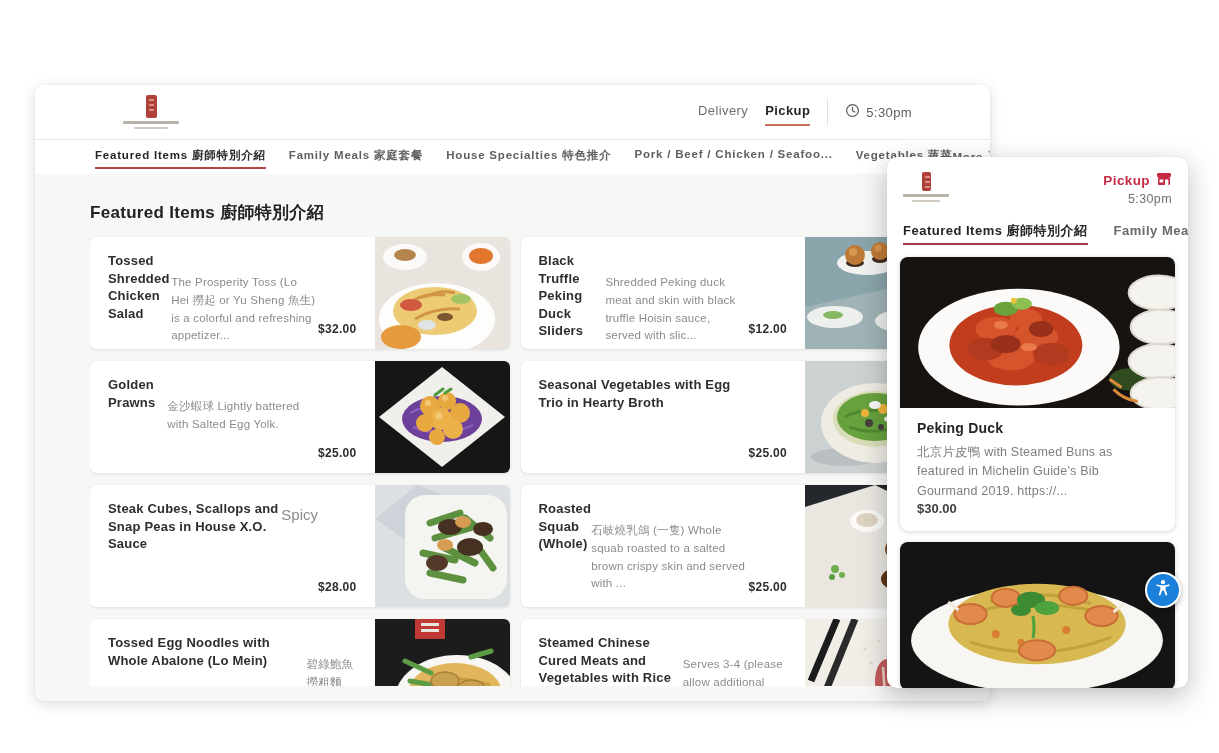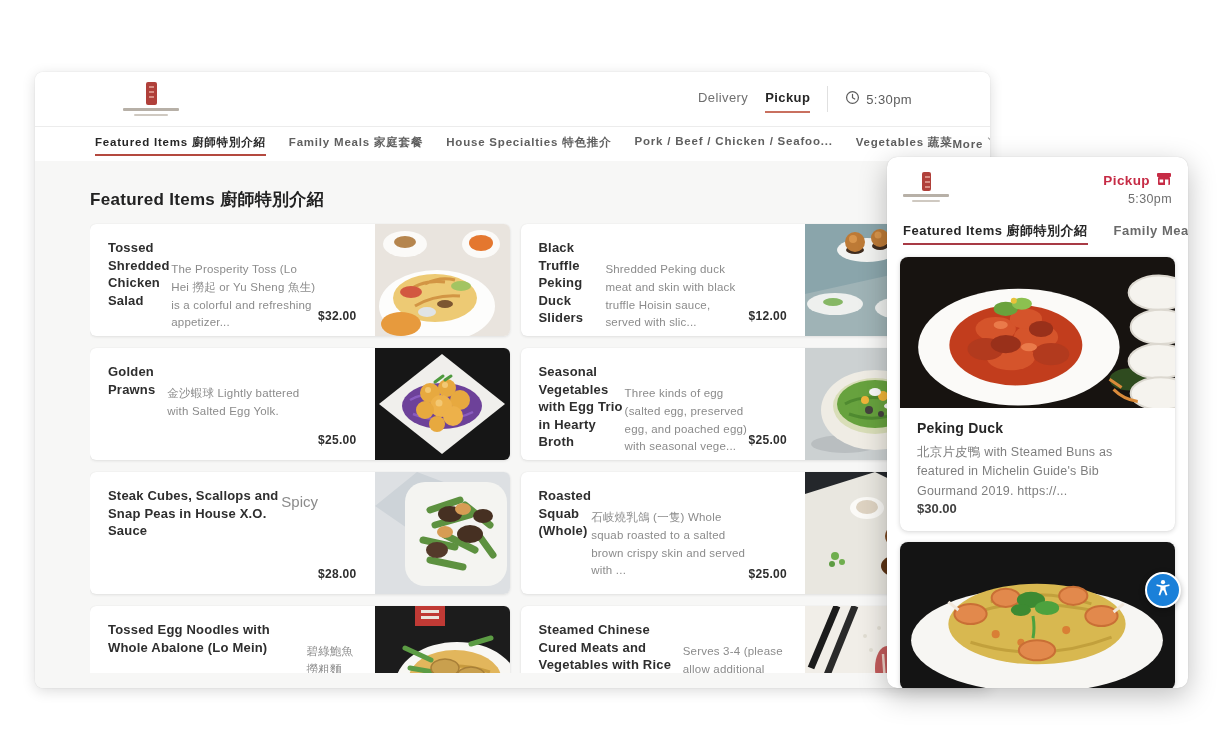--- a/index.html
+++ b/index.html
@@ -11,21 +11,21 @@
     --muted:#8b8b8b;
     --nav-gray:#5f5f5f;
     --content-bg:#f7f7f6;
   }
   *{box-sizing:border-box;margin:0;padding:0}
   html,body{width:1219px;height:753px;overflow:hidden;background:#fff;
     font-family:"Liberation Sans","DejaVu Sans",sans-serif;-webkit-font-smoothing:antialiased}
   .stage{position:relative;width:1219px;height:753px;background:#fff}
 
   
-  .desktop{position:absolute;left:35px;top:72px;width:955px;height:616px;background:#fff;
+  .desktop{position:absolute;left:35px;top:85px;width:955px;height:616px;background:#fff;
     border-radius:8px;box-shadow:0 3px 14px rgba(0,0,0,.14),0 0 1px rgba(0,0,0,.2);overflow:hidden;z-index:1}
   .d-header{height:55px;display:flex;align-items:center;justify-content:space-between;
     padding:0 78px 0 88px;border-bottom:1px solid #ececec;background:#fff}
   .logo{display:flex;flex-direction:column;align-items:center;gap:3px}
   .logo .mark{width:11px;height:23px;background:var(--logo-red);border-radius:2px;position:relative}
   .logo .mark::after{content:"";position:absolute;left:3px;top:4px;width:5px;height:14px;
     background:repeating-linear-gradient(#d98f85 0 2px,transparent 2px 5px)}
   .logo .tl1{width:56px;height:3px;background:#b7b0a7;border-radius:1px}
   .logo .tl2{width:34px;height:2px;background:#cfc9c1;border-radius:1px}
   .d-header-right{display:flex;align-items:center;gap:17px}
@@ -218,21 +218,20 @@
                   <circle cx="70" cy="37" r="3" fill="#f3c873"></circle>
                   <circle cx="64" cy="55" r="3.5" fill="#f3c873"></circle>
                 <path d="M60 34 l8 -6 M70 32 l6 -4" stroke="#4e9a3e" stroke-width="3" stroke-linecap="round"></path>
               </svg>
             </div>
           </div>
 
           <div class="mcard h112">
             <div class="mbody">
               <div class="mname">Seasonal Vegetables with Egg Trio in Hearty Broth</div>
-              <div class="mdesc">Three kinds of egg (salted egg, preserved egg, and poached egg) with seasonal vege...</div>
               <div class="mprice">$25.00</div>
             </div>
             <div class="mphoto">
               <svg viewBox="0 0 135 112" preserveAspectRatio="xMidYMid slice">
                 <rect width="135" height="112" fill="#ccd1d2"></rect>
                 <ellipse cx="40" cy="96" rx="34" ry="9" fill="#b9bec0"></ellipse>
                 <ellipse cx="70" cy="62" rx="54" ry="40" fill="#efece4"></ellipse>
                 <ellipse cx="70" cy="58" rx="42" ry="28" fill="#d9deb8"></ellipse>
                 <ellipse cx="70" cy="56" rx="38" ry="24" fill="#67a23e"></ellipse>
                 <path d="M40 56 Q60 44 100 54 M44 66 Q72 76 98 62" stroke="#4f8a30" fill="none" stroke-width="3"></path>

